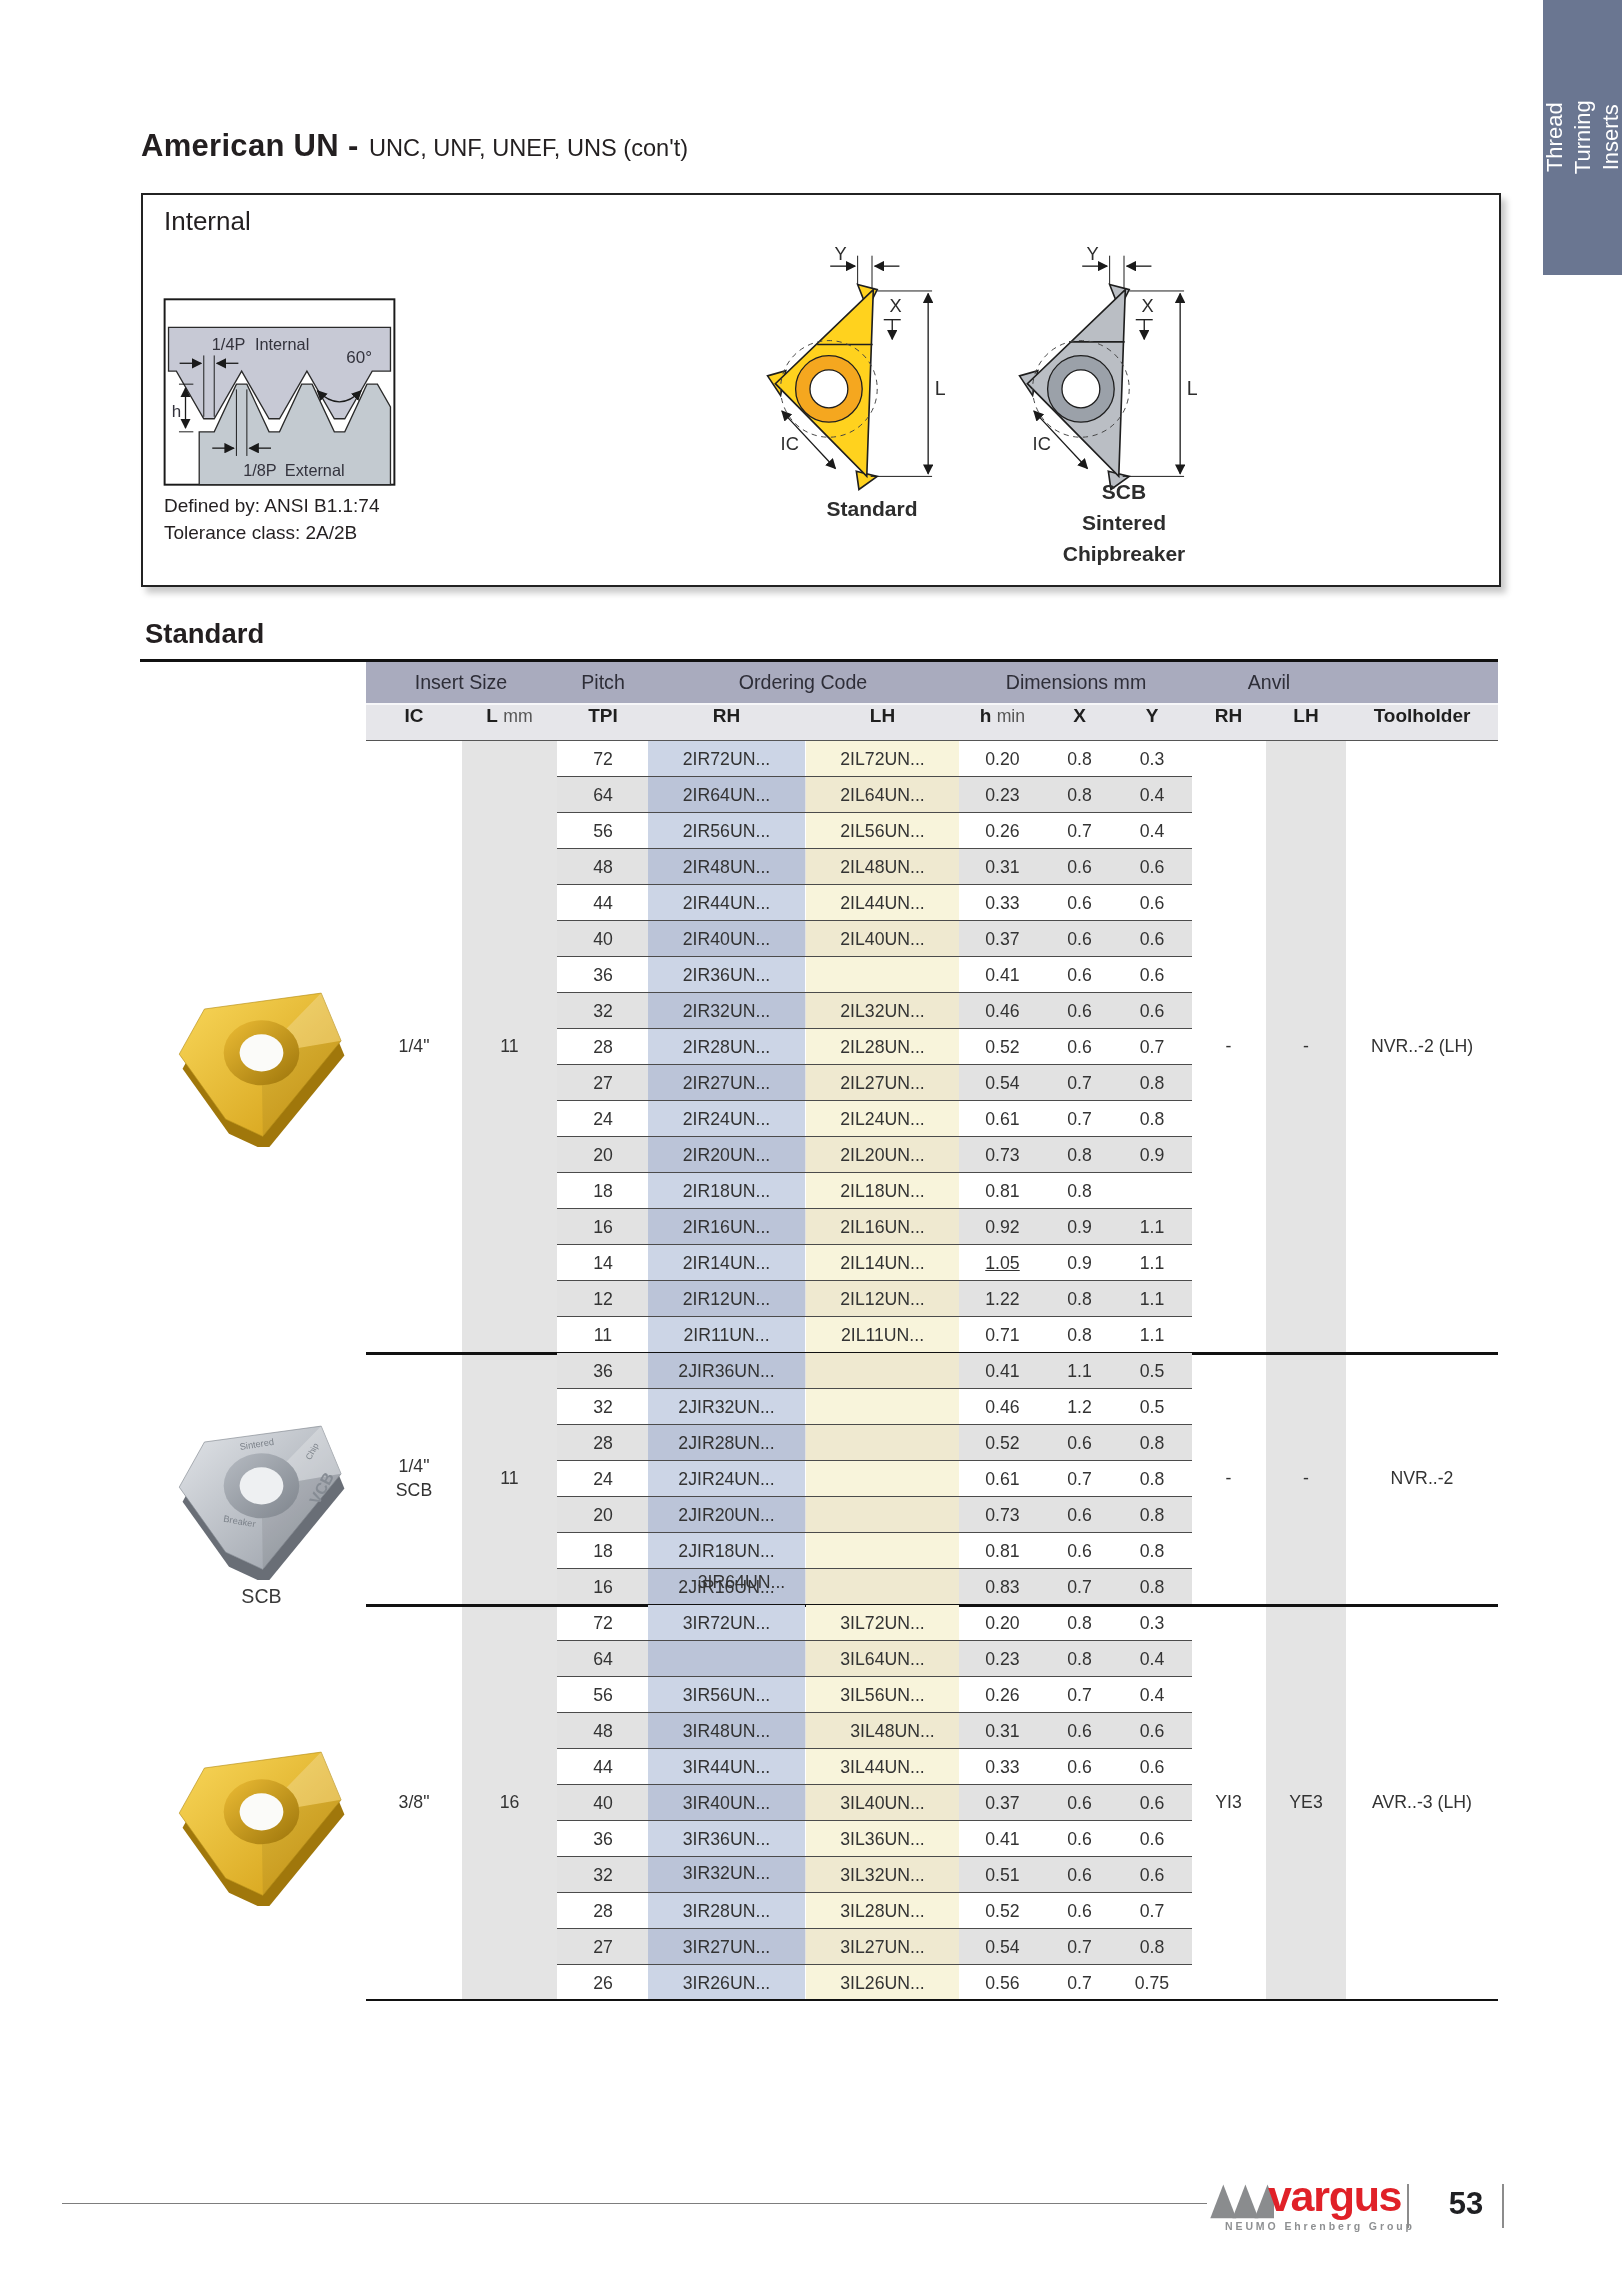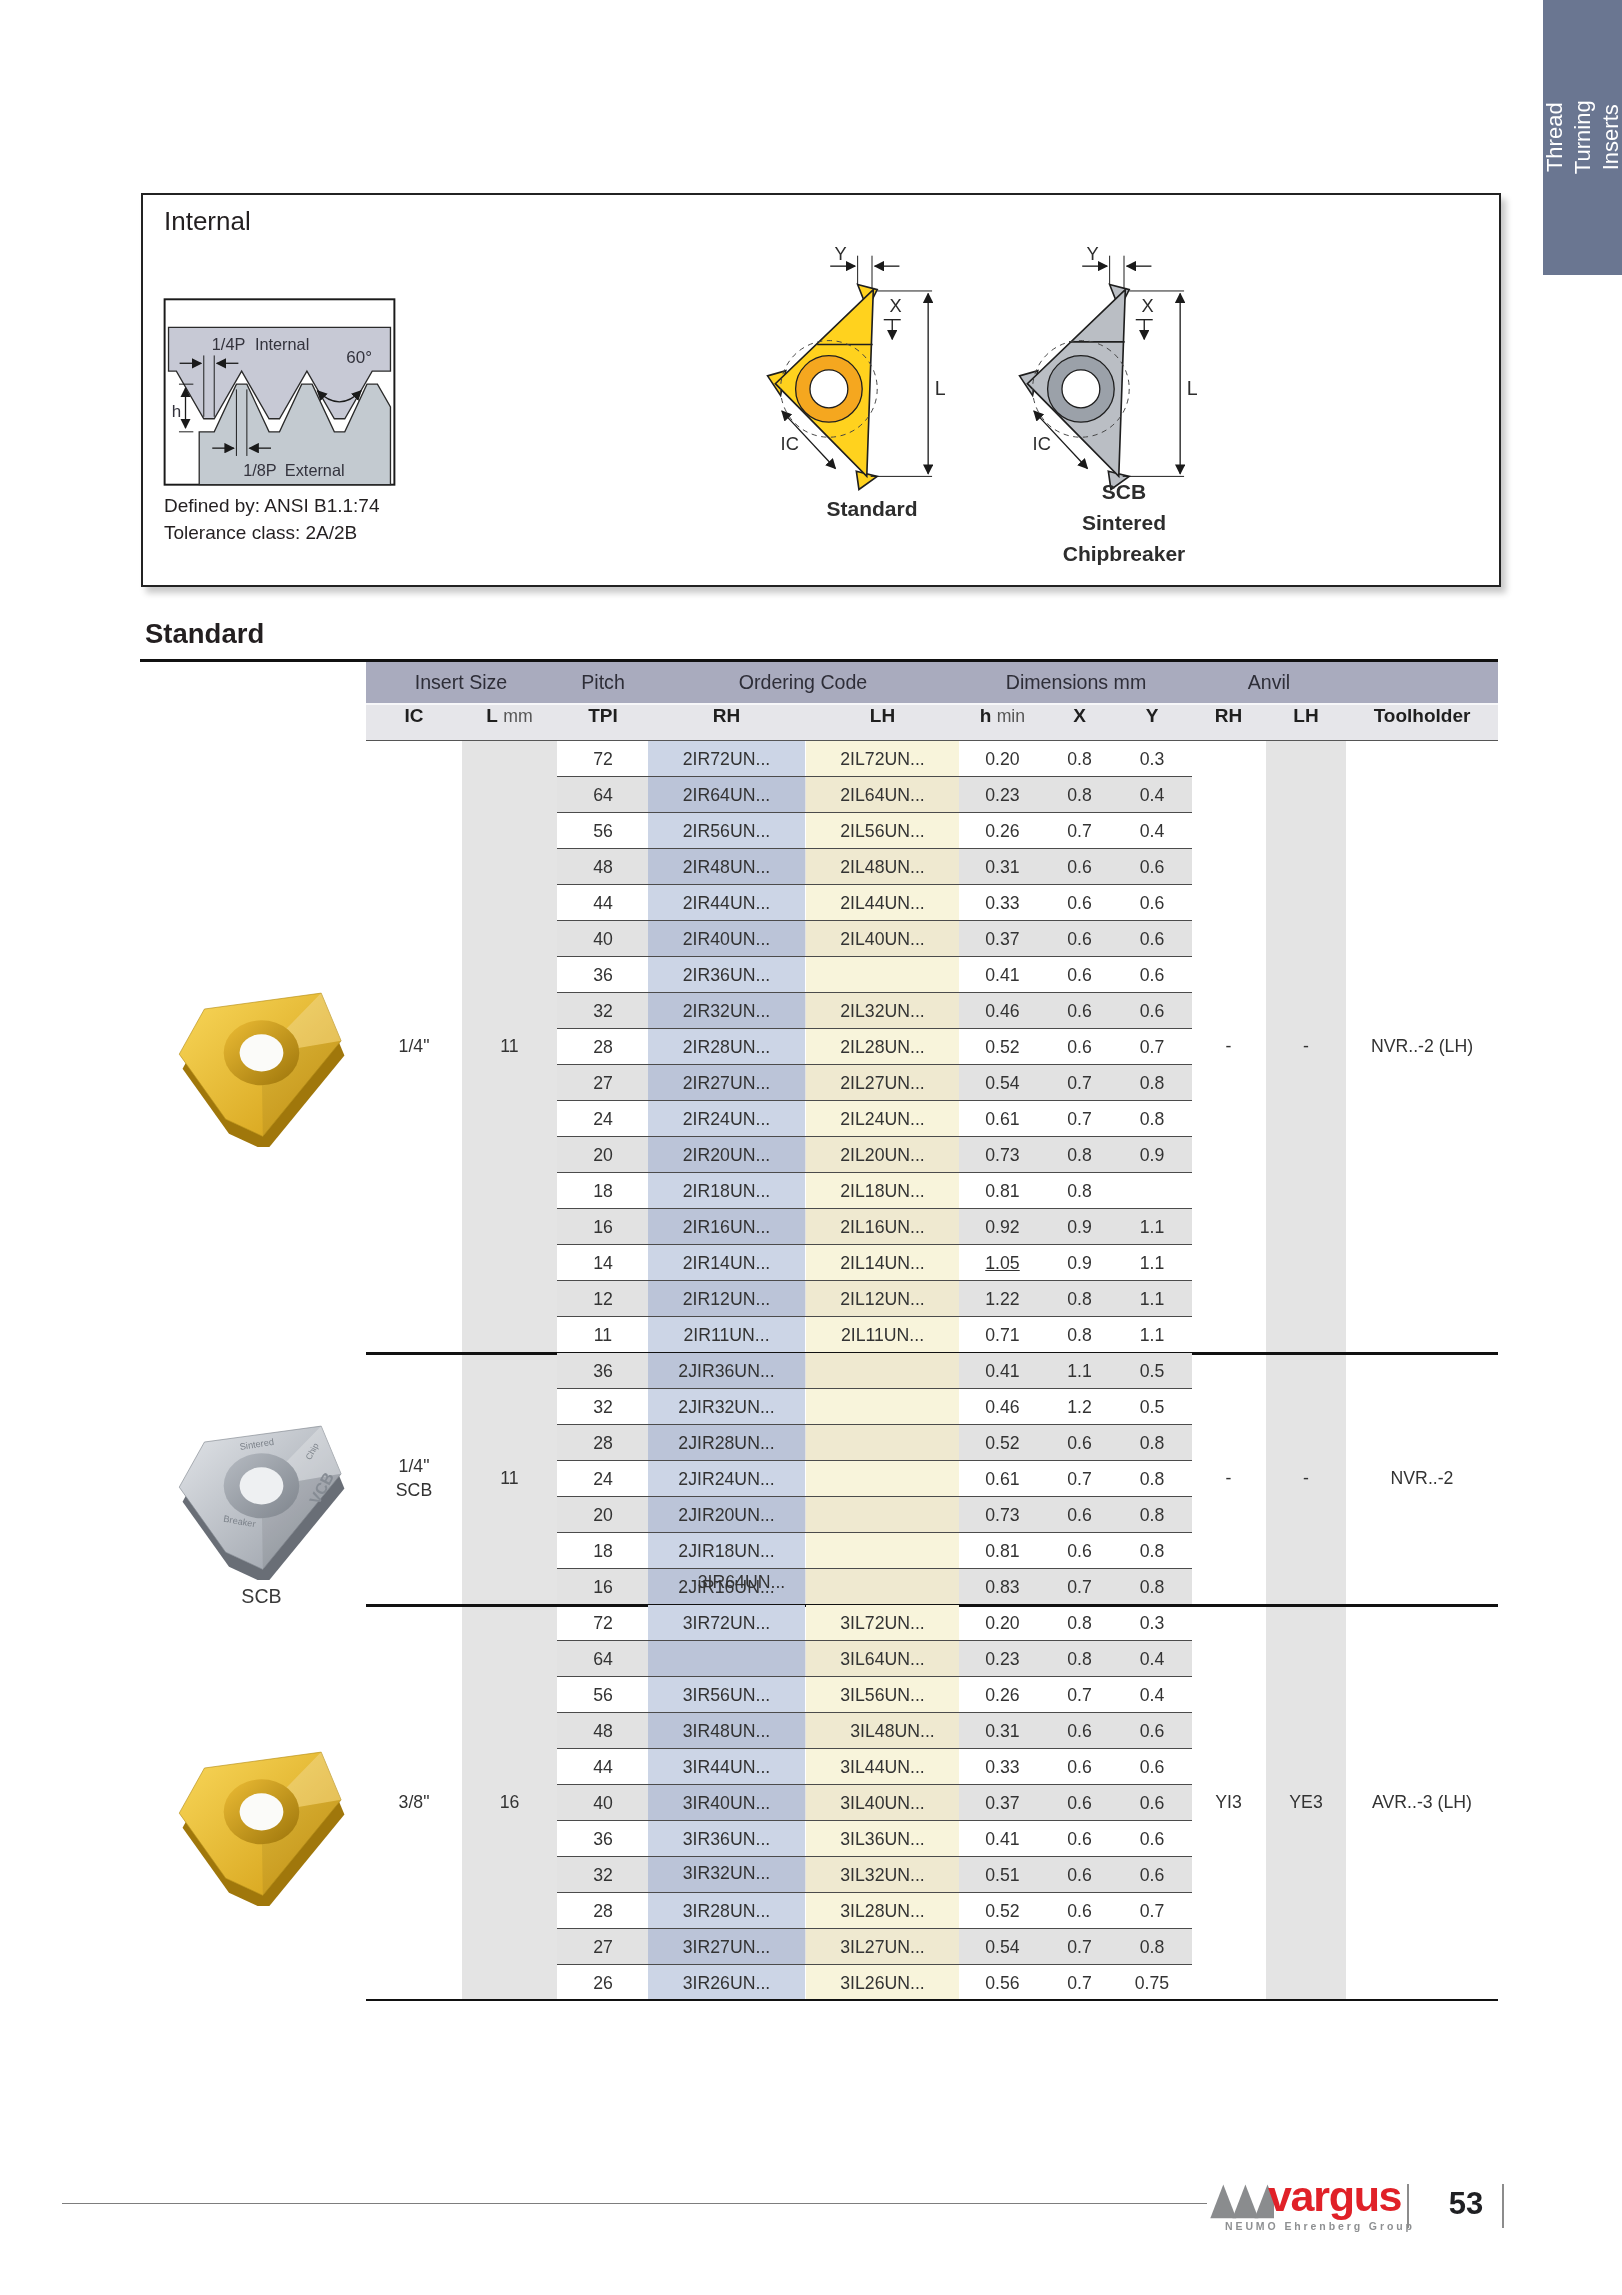--- a/index.html
+++ b/index.html
@@ -59,20 +59,24 @@
 
 <div id="page">
 
   <div class="side-tab">
     <div class="side-tab-inner">
       <div>Thread Turning</div>
       <div>Inserts</div>
     </div>
   </div>
 
+  <div class="page-title">
+    <span class="pt-b">American UN -</span>
+    <span class="pt-s">UNC, UNF, UNEF, UNS (con't)</span>
+  </div>
 
   <div class="internal-box">
     <div class="internal-title">Internal</div>
 
     <svg class="abs" style="left:19.6px;top:103px" width="233" height="188" viewBox="0 0 356 288">
       <defs>
         <marker id="ahp" viewBox="0 0 10 10" refX="9" refY="5" markerWidth="8" markerHeight="8" orient="auto-start-reverse">
           <path d="M0,0 L10,5 L0,10 z" fill="#1a1a1a"></path>
         </marker>
       </defs>

